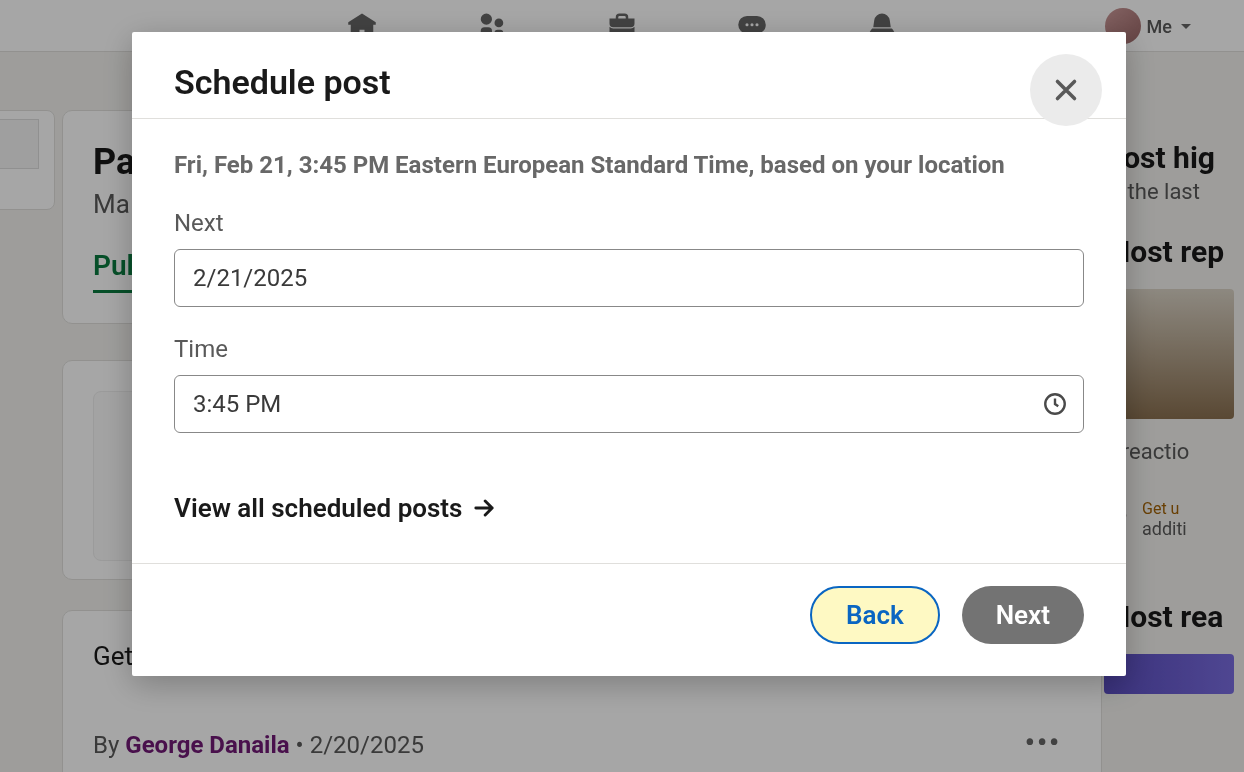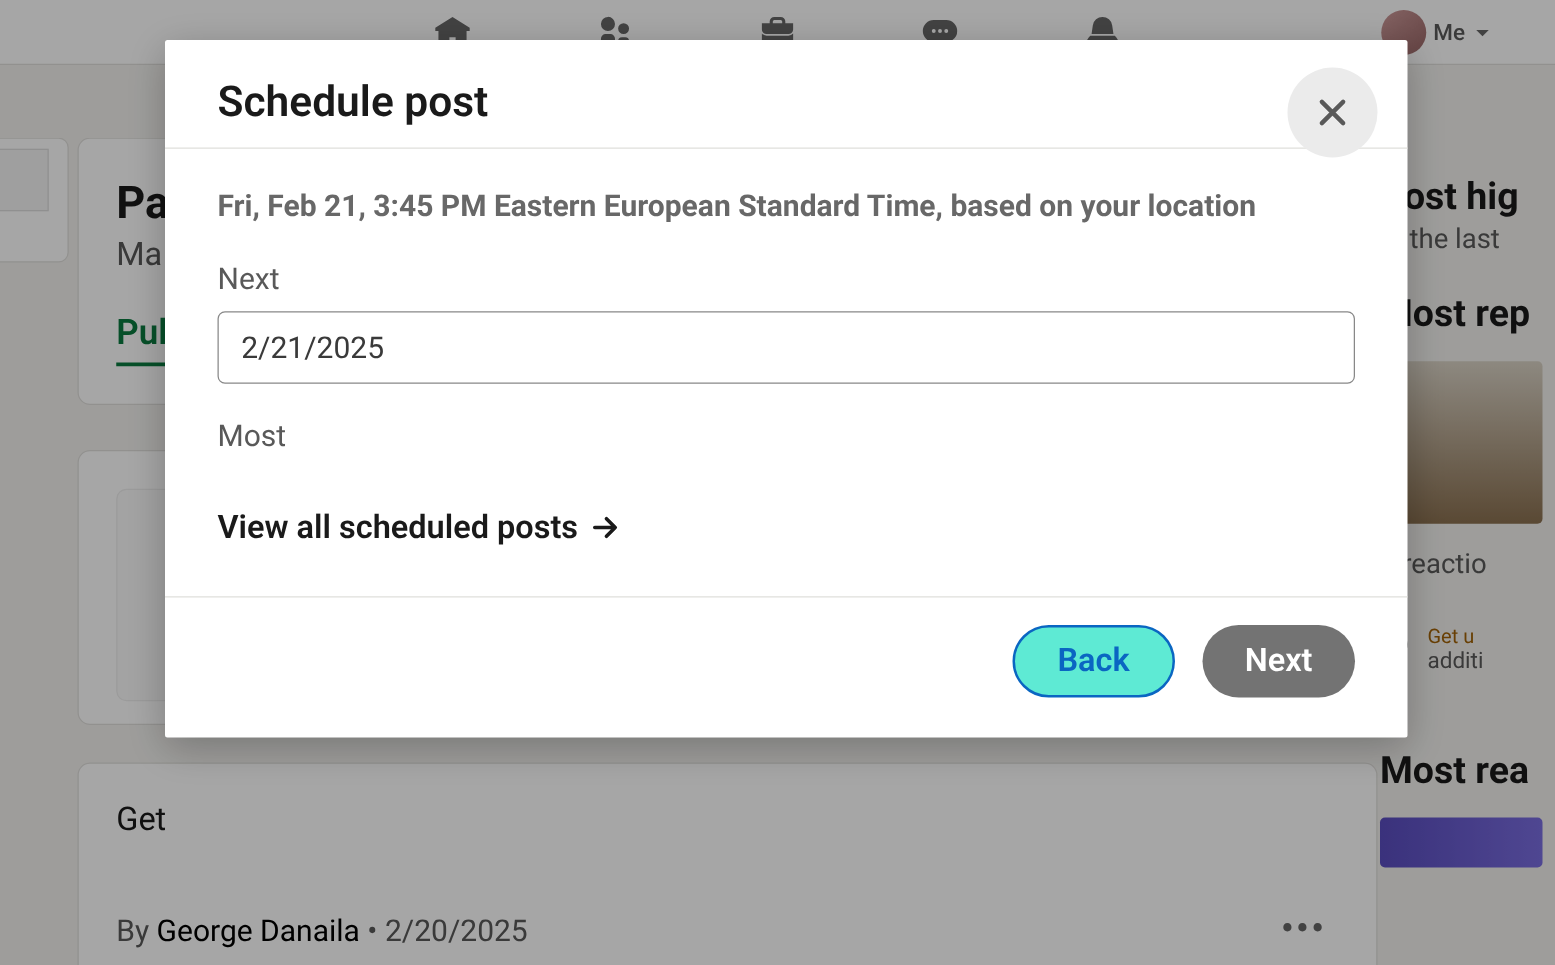--- a/index.html
+++ b/index.html
@@ -165,21 +165,21 @@
       font-size: 26px;
       color: #1a1a1a;
       margin-bottom: 60px;
     }
     
     .bg-byline {
       font-size: 24px;
       color: #595959;
     }
     
-    .bg-byline b { color: #000000; font-weight: 400; }
+    .bg-byline b { color: #701a75; font-weight: 700; }
     
     .bg-dots {
       position: absolute;
       right: 40px;
       bottom: 30px;
       font-size: 28px;
       color: #666;
       letter-spacing: 2px;
       font-weight: 700;
     }
@@ -350,21 +350,21 @@
       padding: 0 34px;
       border-radius: 32px;
       font-size: 26px;
       font-weight: 600;
       cursor: pointer;
       font-family: inherit;
       border: none;
     }
     
     .btn-secondary {
-      background: #5eead4;
+      background: #fef9c3;
       color: #0a66c2;
       border: 2px solid #0a66c2;
     }
     
     .btn-primary {
       background: #737373;
       color: #fff;
     }
   </style>
 </head>
@@ -472,21 +472,28 @@
   </div>
 
   <div class="modal-divider"></div>
 
   <div class="modal-body">
     <p class="tz-info">Fri, Feb 21, 3:45 PM Eastern European Standard Time, based on your location</p>
     
     <label class="field-label">Next</label>
     <input type="text" class="input-field" value="2/21/2025" style="">
     
-    <label class="field-label">Most</label>
+    <label class="field-label">Time</label>
+    <div class="time-wrapper">
+      <input type="text" class="input-field" value="3:45 PM" style="">
+      <svg class="time-icon" width="26" height="26" viewBox="0 0 24 24" fill="none" stroke="currentColor" stroke-width="2.2">
+        <circle cx="12" cy="12" r="9"></circle>
+        <path d="M12 7v5l3 2"></path>
+      </svg>
+    </div>
     
     <button class="view-scheduled">
       <span>View all scheduled posts</span>
       <svg width="28" height="28" viewBox="0 0 24 24" fill="none" stroke="currentColor" stroke-width="2.5" stroke-linecap="round" stroke-linejoin="round">
         <path d="M5 12h14M13 6l6 6-6 6"></path>
       </svg>
     </button>
   </div>
 
   <div class="modal-footer">

